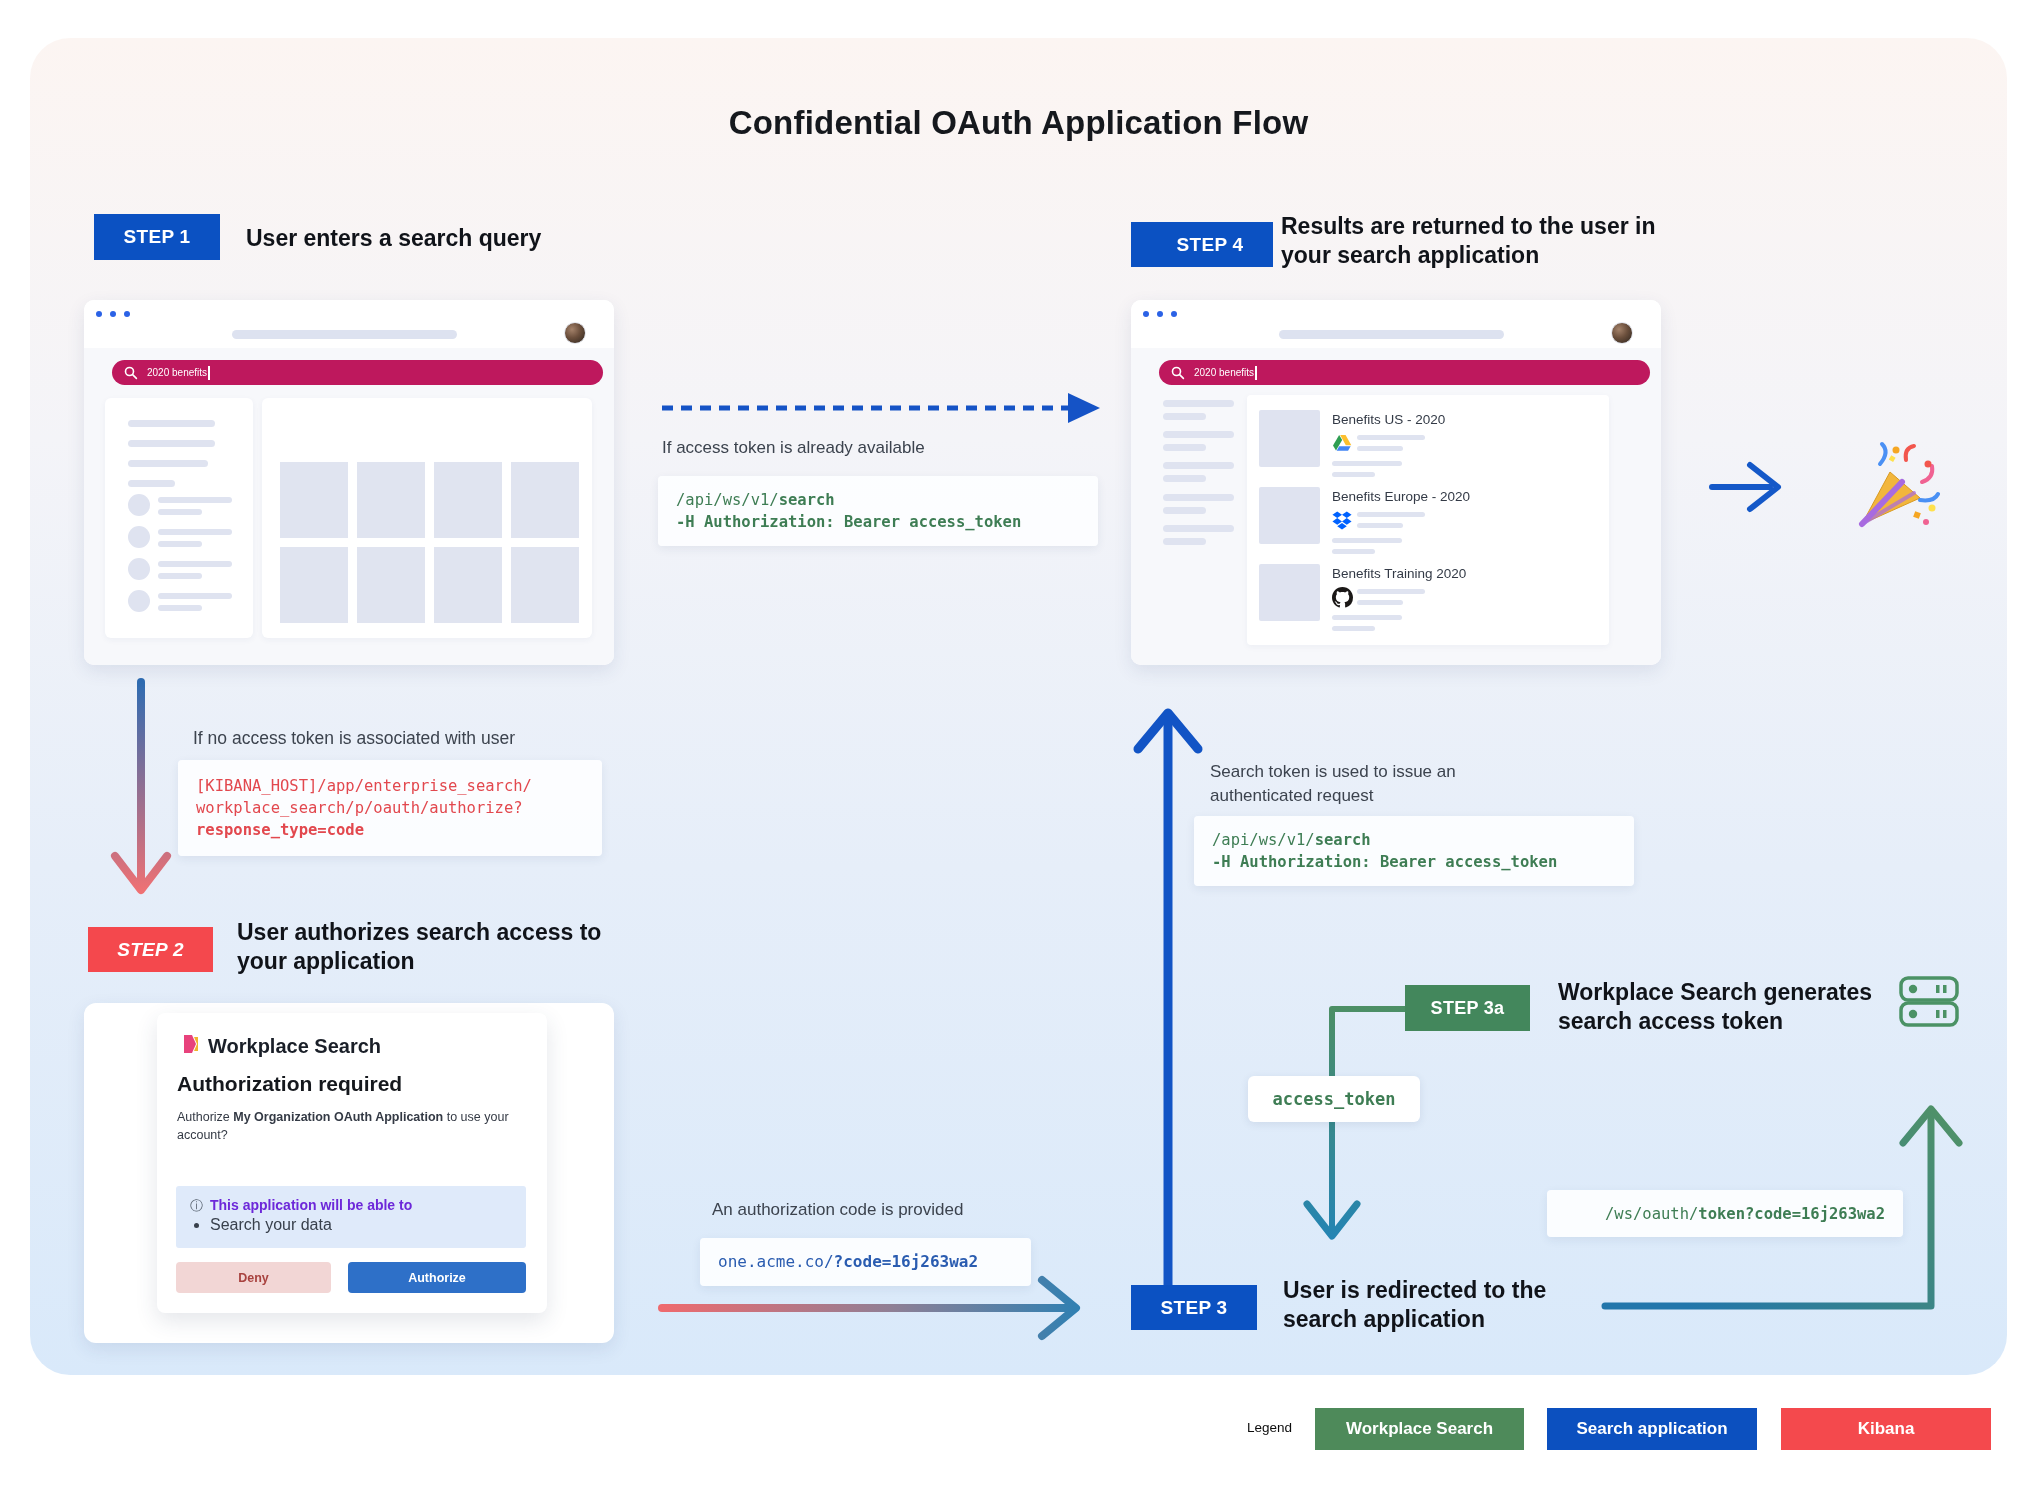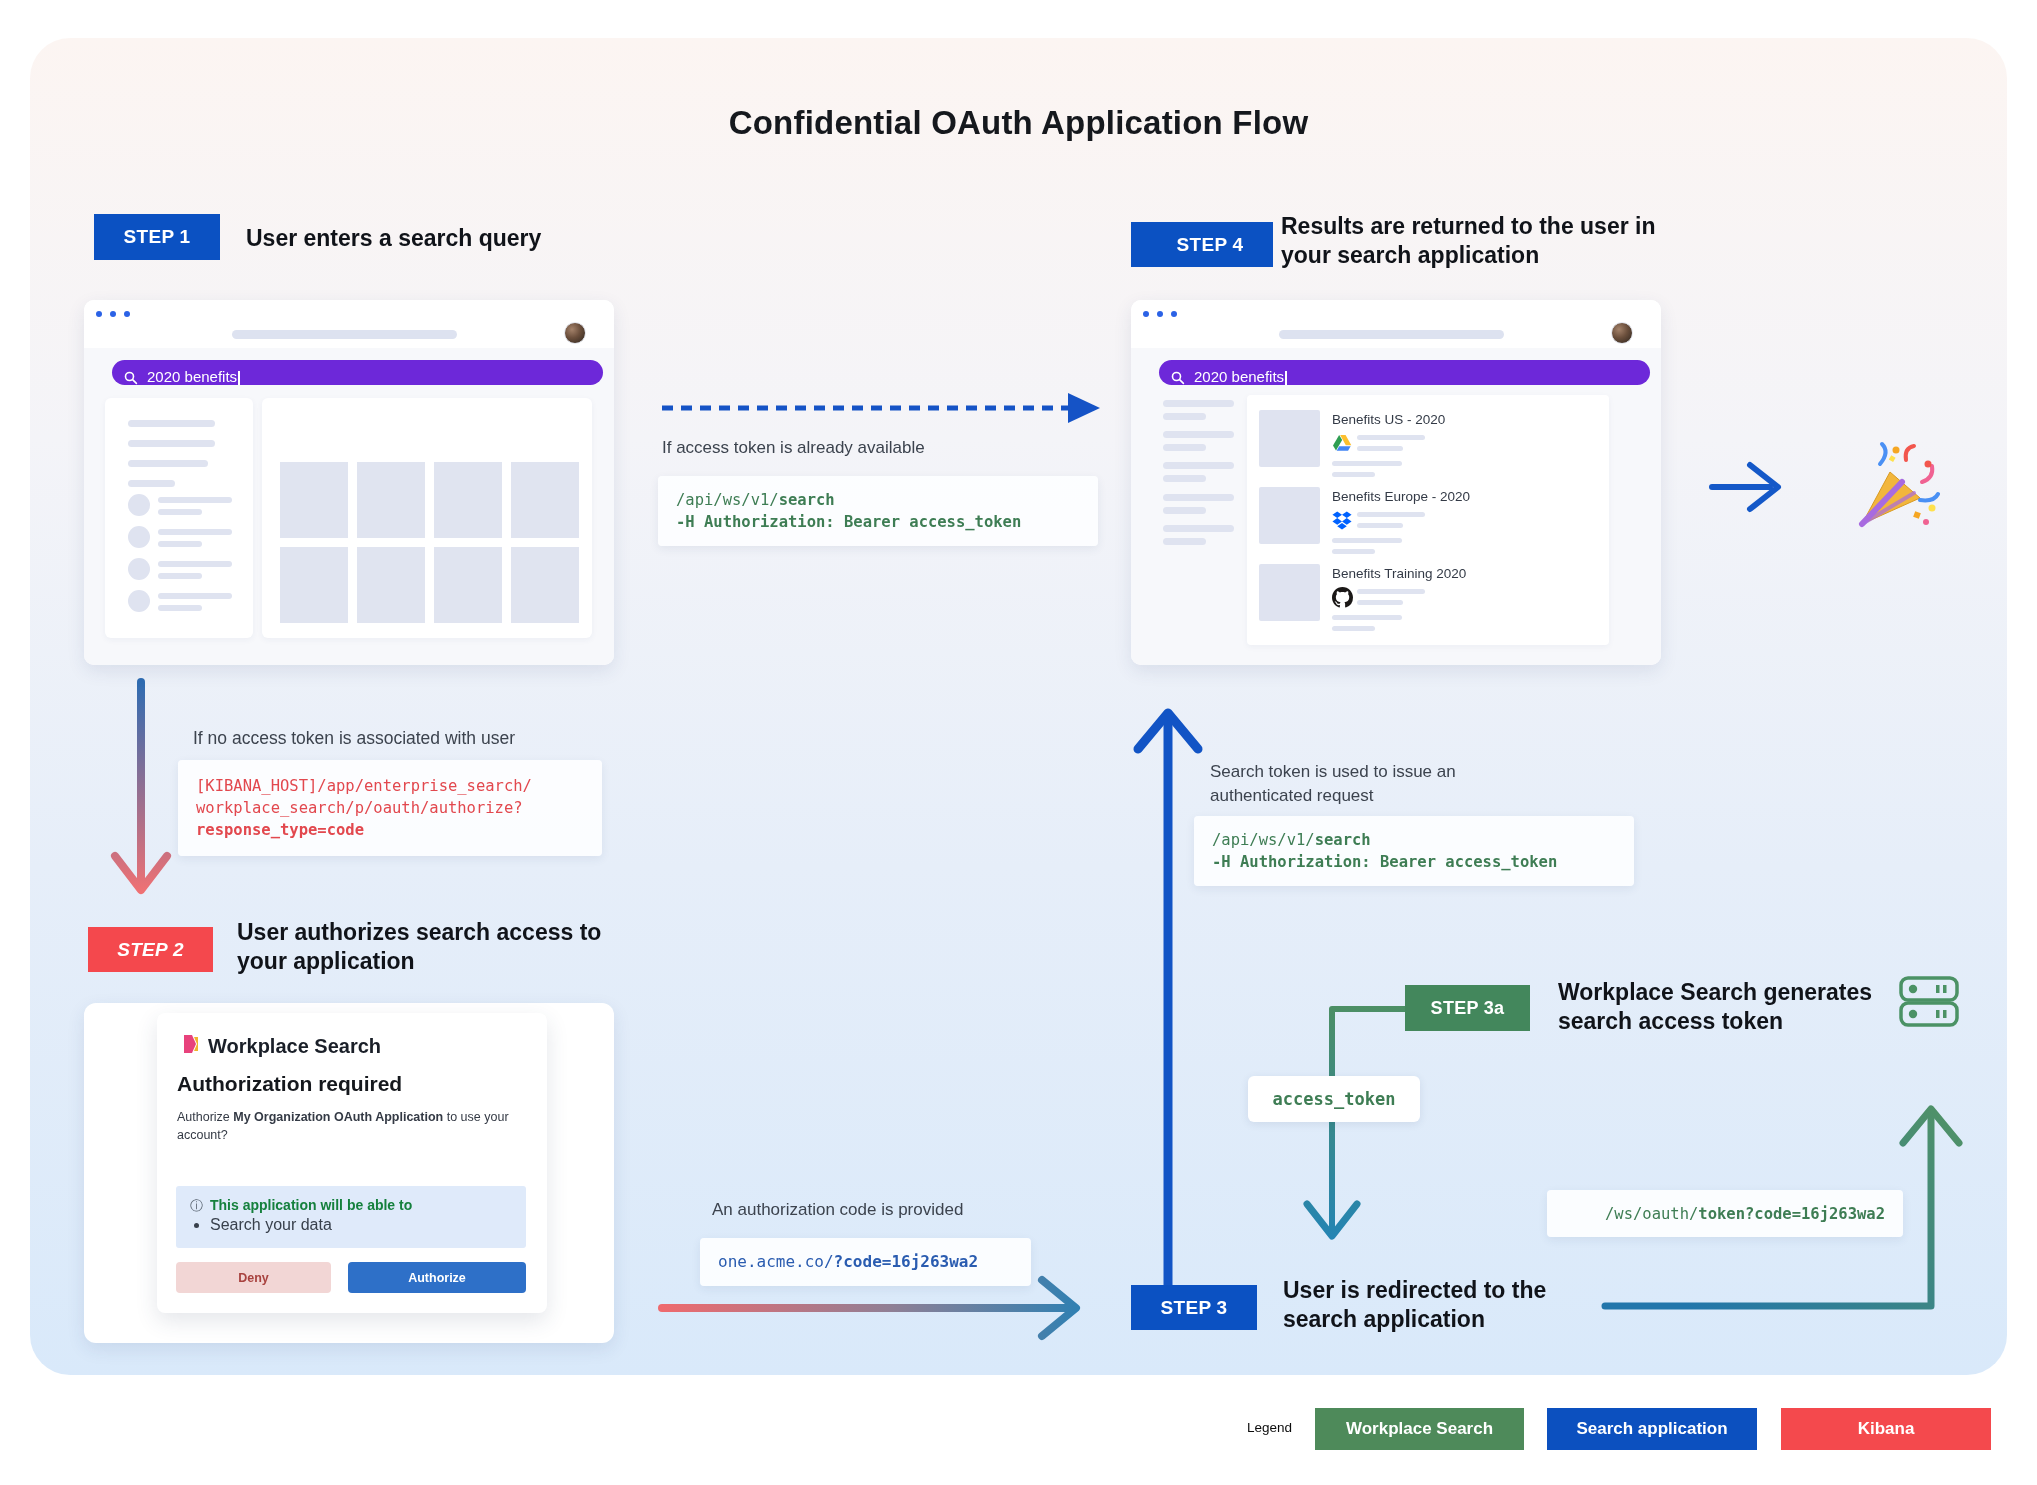--- a/index.html
+++ b/index.html
@@ -23,21 +23,21 @@
   .code-green{color:#3e7d54;}
   .code-red{color:#e2484e;}
   .code-blue{color:#2a5cb0;}
   .browser{background:#ffffff;border-radius:10px;box-shadow:0 6px 18px rgba(40,60,110,.10);overflow:hidden;}
   .b-top{position:absolute;left:0;top:0;right:0;height:48px;background:#ffffff;border-bottom:1px solid #ecEEf4;}
   .b-body{position:absolute;left:0;top:48px;right:0;bottom:0;background:#f7f8fb;}
   .dot{position:absolute;width:6px;height:6px;border-radius:50%;background:#2b62e6;}
   .pill{background:#dde2f0;border-radius:6px;}
   .avatar{border-radius:50%;background:radial-gradient(circle at 35% 32%,#a4826a 0%,#6b4f3c 45%,#2c241d 100%);
           border:1px solid #e3e6ee;}
-  .searchbar{background:#6d28d9;border-radius:13px;display:flex;align-items:flex-end;color:#fff;font-size:15px;}
+  .searchbar{background:#be185d;border-radius:13px;display:flex;align-items:center;color:#fff;font-size:10px;}
   .caret{display:inline-block;width:1.5px;height:14px;background:#ffffff;margin-left:1px;vertical-align:middle;}
   .card{background:#fff;border-radius:6px;box-shadow:0 2px 6px rgba(40,60,110,.05);}
   .sk{position:absolute;background:#dfe3f0;border-radius:4px;}
   .skc{position:absolute;background:#dfe3f0;border-radius:50%;}
   .tilegrid{display:grid;grid-template-columns:repeat(4,68px);grid-template-rows:repeat(2,76px);gap:9px;}
   .tile{background:#e0e4f0;}
   .res-title{font-size:13.5px;color:#333a46;}
   .dialog-inner{background:#fff;border-radius:8px;box-shadow:0 8px 22px rgba(50,60,90,.13);}
   .scopebox{background:#dfeafa;border-radius:3px;}
   .btn{display:flex;align-items:center;justify-content:center;border-radius:4px;
@@ -192,21 +192,21 @@
   <div class="abs dialog-inner z2" style="left:157px;top:1013px;width:390px;height:300px;"></div>
   <svg class="abs z2" style="left:181px;top:1034px;" width="20" height="20" viewBox="0 0 20 20">
     <path d="M3,1 L11,1 L15,10 L11,19 L3,19 Z" fill="#e8427c"></path>
     <path d="M13,3 L17,3 L17,17 L13,17 L16,10 Z" fill="#f0b32e"></path>
   </svg>
   <div class="abs z2" style="left:208px;top:1035px;font-size:20px;font-weight:bold;color:#1a1f28;">Workplace Search</div>
   <div class="abs z2" style="left:177px;top:1072px;font-size:21px;font-weight:bold;color:#15181d;">Authorization required</div>
   <div class="abs z2" style="left:177px;top:1108px;width:345px;font-size:12.5px;line-height:18px;color:#343a45;"><span>Authorize </span><b>My Organization OAuth Application</b><span> to use your account?</span></div>
   <div class="abs scopebox z2" style="left:176px;top:1186px;width:350px;height:62px;">
     <span class="abs" style="left:14px;top:11px;font-size:13px;color:#5b6673;">ⓘ</span>
-    <div class="abs" style="left:34px;top:11px;font-size:14px;font-weight:bold;color:#15803d;">This application will be able to</div>
+    <div class="abs" style="left:34px;top:11px;font-size:14px;font-weight:bold;color:#6d28d9;">This application will be able to</div>
     <ul class="abs" style="left:18px;top:30px;margin:0;padding-left:16px;font-size:16px;color:#38404c;">
       <li>Search your data</li>
     </ul>
   </div>
   <div class="abs btn z2" style="left:176px;top:1262px;width:155px;height:31px;background:#f2d6d5;color:#a8423f;">Deny</div>
   <div class="abs btn z2" style="left:348px;top:1262px;width:178px;height:31px;background:#2e70c8;color:#ffffff;">Authorize</div>
 
   <div class="abs note z2" style="left:712px;top:1200px;">An authorization code is provided</div>
   <div class="abs codebox code-blue z2" style="left:700px;top:1238px;width:295px;height:48px;font-size:16px;">
     <div><span>one.acme.co/</span><b>?code=16j263wa2</b></div>

